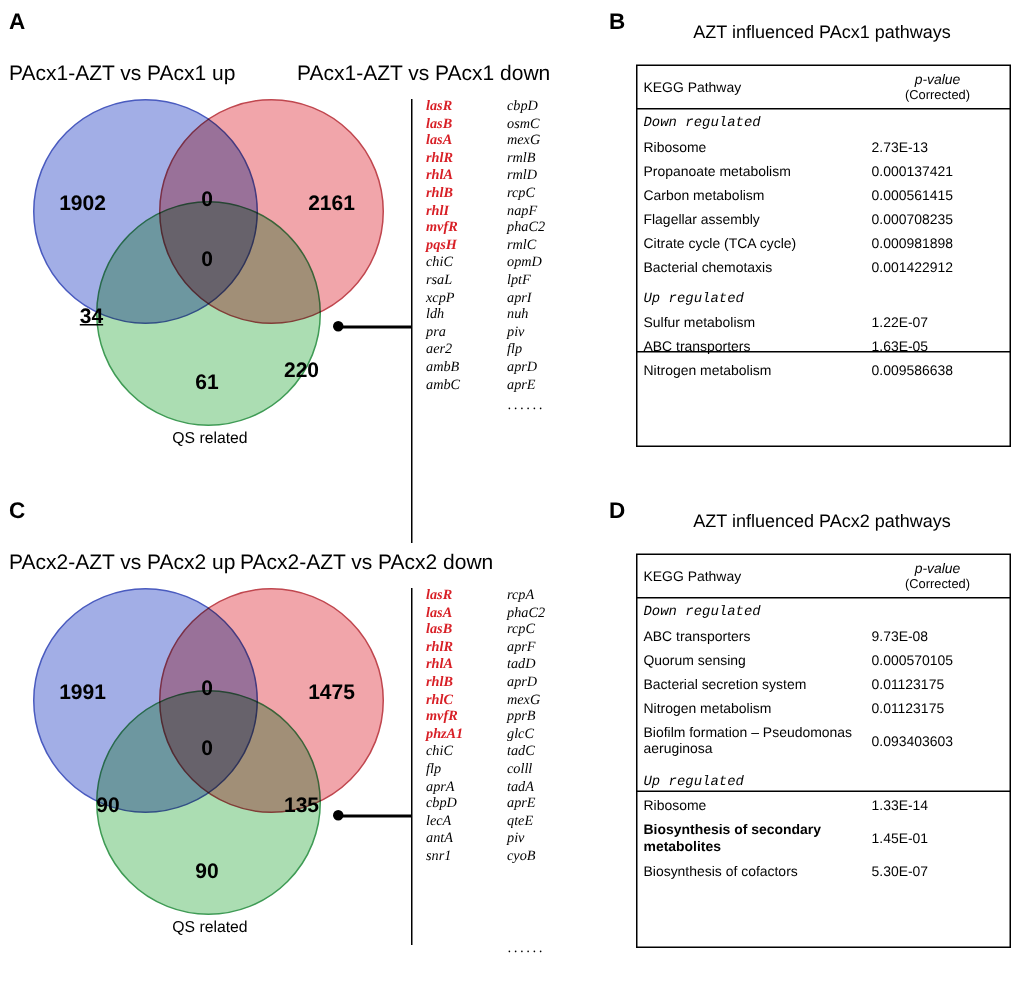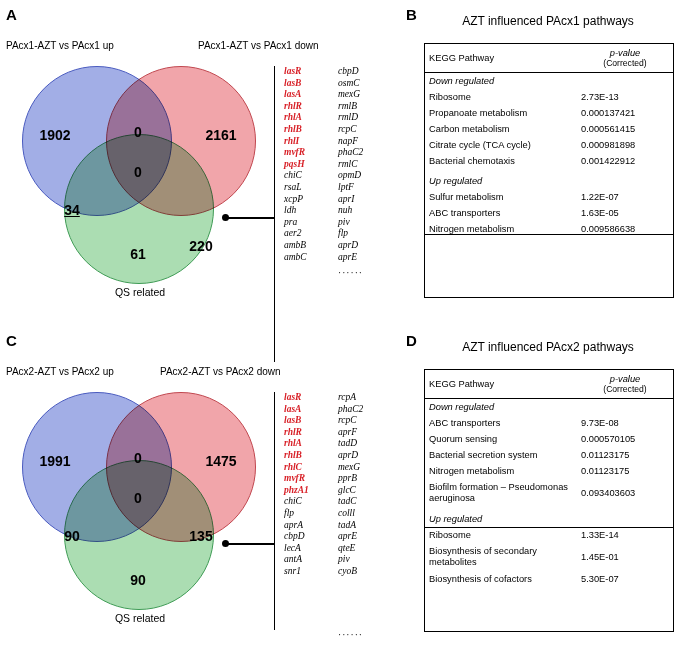--- a/index.html
+++ b/index.html
@@ -22,21 +22,21 @@
     font-family: "Liberation Sans", sans-serif;
   }
   
   .venn-wrap {
     position: absolute;
     width: 300px;
     height: 290px;
   }
   .venn-title {
     position: absolute;
-    font-size: 10px;
+    font-size: 14px;
     white-space: nowrap;
   }
   .circle {
     position: absolute;
     border-radius: 50%;
     mix-blend-mode: multiply;
   }
   .c-blue {
     background: rgba(105, 125, 215, 0.62);
     border: 1px solid #4a5bbf;
@@ -123,21 +123,21 @@
     border-bottom: 1px solid #000;
     padding-top: 5px;
     padding-bottom: 4px;
   }
   table.kegg .val { text-align: left; }
   .outer-box {
     position: absolute;
     border: 1px solid #000;
     box-sizing: border-box;
   }
-  .sec-head { font-weight: bold; font-style: italic; }
+  .sec-head { font-weight: bold; font-style: italic; font-family: Liberation Mono, monospace; }
   .pv-head { text-align: center !important; font-style: italic; }
   .pv-sub { display: block; font-style: normal; font-size: 8.6px; }
   .divline {
     position: absolute;
     height: 1px;
     background: #000;
   }
 </style>
 </head>
 <body>
@@ -150,21 +150,21 @@
 
   <div class="circle c-blue" style="left:22px;  top:42px; width:148px; height:148px;"></div>
   <div class="circle c-red" style="left:106px; top:42px; width:148px; height:148px;"></div>
   <div class="circle c-green" style="left:64px;  top:110px; width:148px; height:148px;"></div>
 
   <div class="venn-num" style="left:28px;  top:103px; width:54px;">1902</div>
   <div class="venn-num" style="left:194px; top:103px; width:54px;">2161</div>
   <div class="venn-num" style="left:111px; top:222px; width:54px;">61</div>
   <div class="venn-num" style="left:111px; top:100px; width:54px;">0</div>
   <div class="venn-num" style="left:111px; top:140px; width:54px;">0</div>
-  <div class="venn-num" style="left:50px;  top:178px; width:44px;text-decoration:underline;">34</div>
+  <div class="venn-num" style="left:39px;  top:178px; width:44px;text-decoration:underline;">34</div>
   <div class="venn-num" style="left:178px; top:178px; width:46px;margin-top:36px;">220</div>
 
   <div class="qs-label" style="left:100px; top:262px; width:80px;">QS related</div>
 </div>
 
 <div class="dot" style="left:222px; top:214px;"></div>
 <div class="leader" style="left:228px; top:217px; width:46px;"></div>
 <div class="vbar" style="left:274px; top:66px; height:296px;"></div>
 
 <div class="gene-block" style="left:284px; top:66px; width:104px;">
@@ -238,20 +238,24 @@
       </tr>
     <tr>
         <td>Propanoate metabolism</td>
         <td class="val">0.000137421</td>
       </tr>
     <tr>
         <td>Carbon metabolism</td>
         <td class="val">0.000561415</td>
       </tr>
     <tr>
+        <td>Flagellar assembly</td>
+        <td class="val">0.000708235</td>
+      </tr>
+    <tr>
         <td>Citrate cycle (TCA cycle)</td>
         <td class="val">0.000981898</td>
       </tr>
     <tr>
         <td>Bacterial chemotaxis</td>
         <td class="val">0.001422912</td>
       </tr>
     <tr>
       <td class="sec-head" style="padding-top:7px;">Up regulated</td>
         <td></td>
@@ -382,21 +386,21 @@
       </tr>
     <tr>
       <td class="sec-head" style="padding-top:7px;">Up regulated</td>
         <td></td>
     </tr>
     <tr>
         <td>Ribosome</td>
         <td class="val">1.33E-14</td>
       </tr>
     <tr>
-        <td style="line-height:11px;">Biosynthesis of secondary metabolites</td>
+        <td style="line-height:11px;font-weight:bold;">Biosynthesis of secondary metabolites</td>
         <td class="val">1.45E-01</td>
       </tr>
     <tr>
         <td>Biosynthesis of cofactors</td>
         <td class="val">5.30E-07</td>
       </tr>
   </tbody>
 </table>
 <div class="divline" style="left:424px; top:527px; width:250px;"></div>
 

